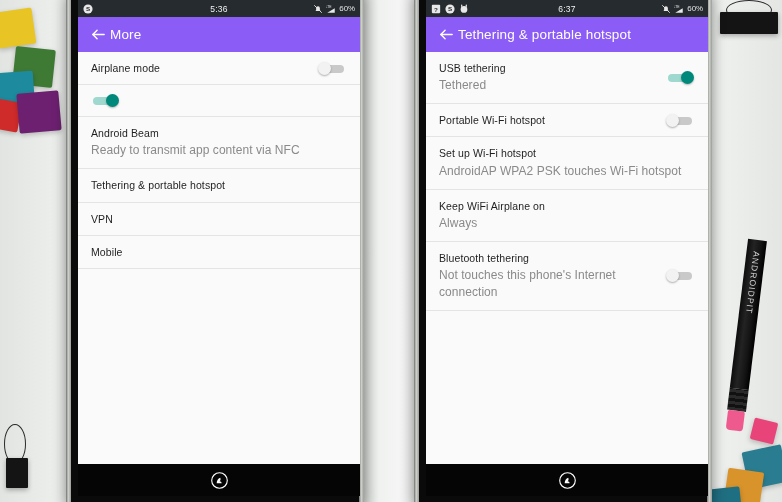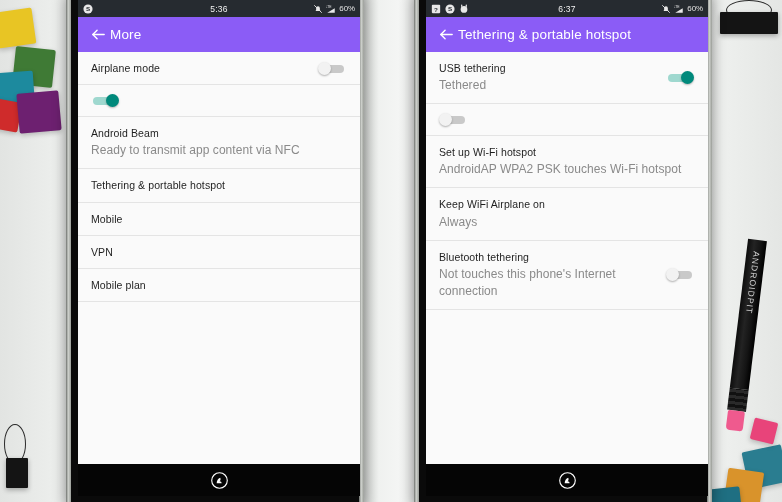--- a/index.html
+++ b/index.html
@@ -305,35 +305,30 @@
       </div>
 
       <div class="row">
         <div class="row-text">
           <div class="row-title">Tethering &amp; portable hotspot</div>
         </div>
       </div>
 
       <div class="row">
         <div class="row-text">
+          <div class="row-title">VPN</div>
+        </div>
+      </div>
+
+      <div class="row">
+        <div class="row-text">
           <div class="row-title">Mobile</div>
         </div>
       </div>
 
-      <div class="row">
-        <div class="row-text">
-          <div class="row-title">VPN</div>
-        </div>
-      </div>
-
-      <div class="row">
-        <div class="row-text">
-          <div class="row-title">Mobile plan</div>
-        </div>
-      </div>
 
       <div class="list-filler"></div>
     </div>
 
     <div class="navbar">
       <span class="home-btn">
         <svg viewBox="0 0 24 24">
           <circle cx="12" cy="12" r="11" fill="none" stroke="#ffffff" stroke-width="1.6"></circle>
           <path d="M8 16c0-4 2-7 5-8 1 2 .5 4-1 5 2 0 3 1 3 3z" fill="#ffffff"></path>
         </svg>
@@ -406,20 +401,23 @@
           <div class="row-title">USB tethering</div>
           <div class="row-sub">Tethered</div>
         </div>
         <div class="toggle on">
           <div class="track"></div>
             <div class="knob"></div>
         </div>
       </div>
 
       <div class="row">
+        <div class="row-text">
+          <div class="row-title">Portable Wi-Fi hotspot</div>
+        </div>
         <div class="toggle">
           <div class="track"></div>
             <div class="knob"></div>
         </div>
       </div>
 
       <div class="row">
         <div class="row-text">
           <div class="row-title">Set up Wi-Fi hotspot</div>
           <div class="row-sub">AndroidAP WPA2 PSK touches Wi-Fi hotspot</div>

